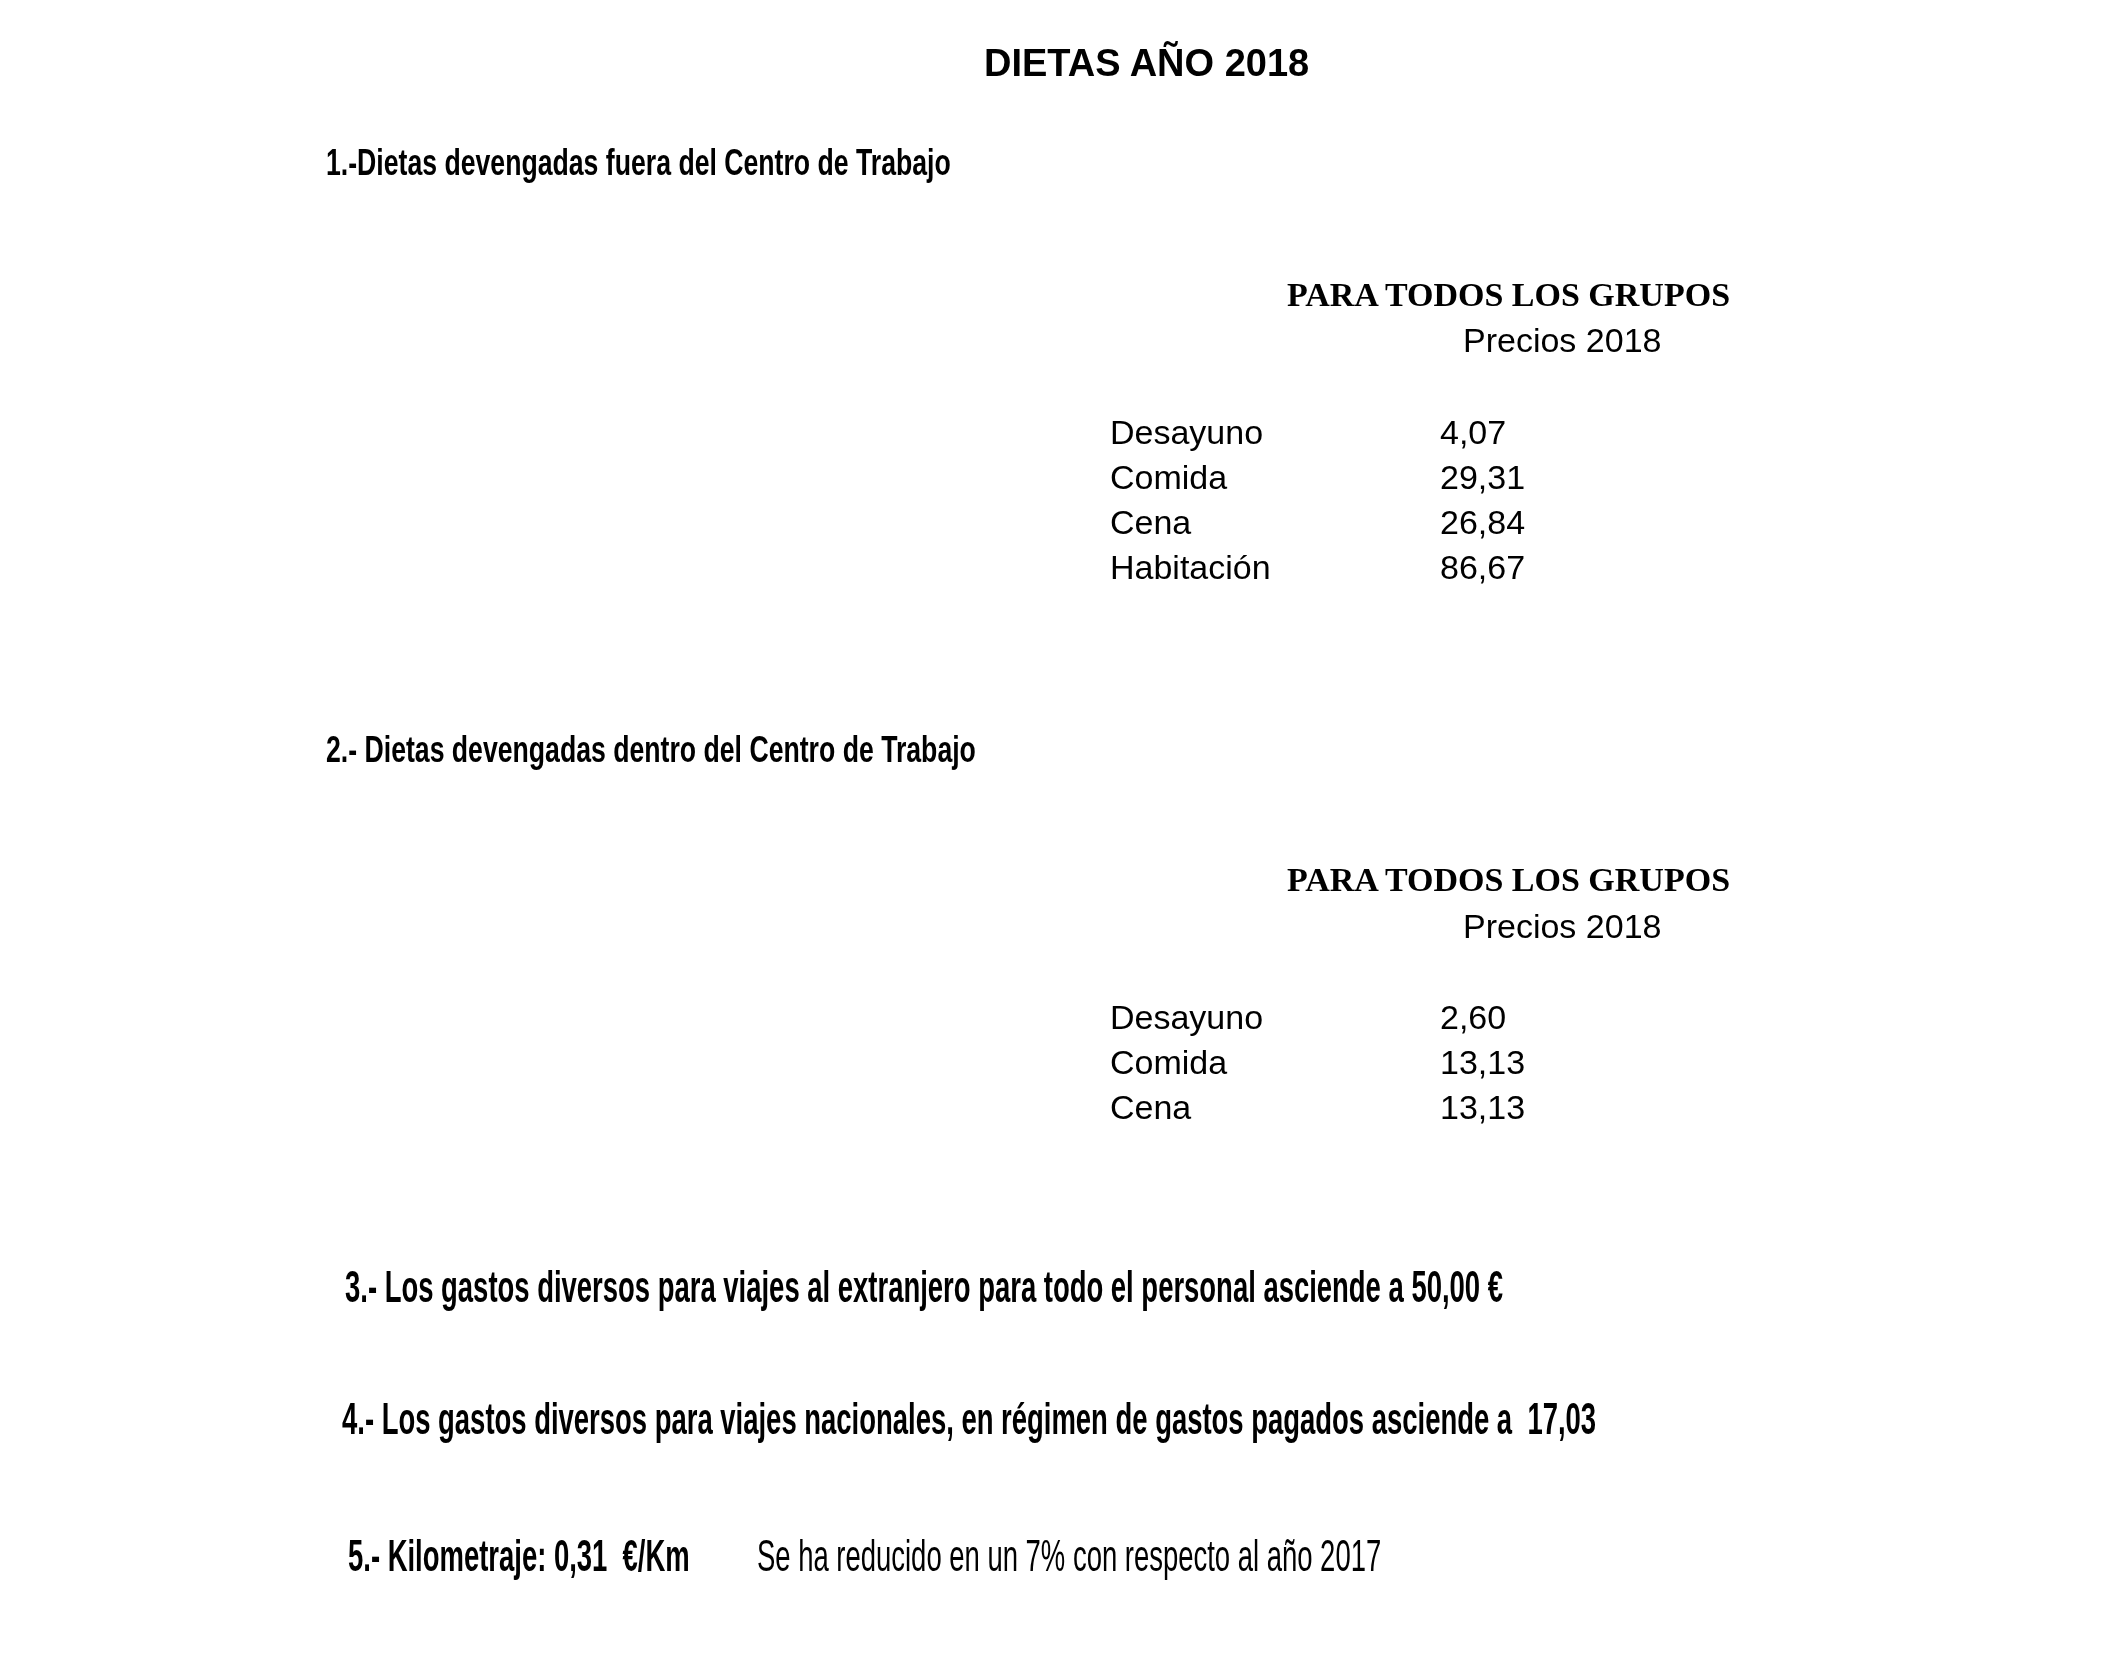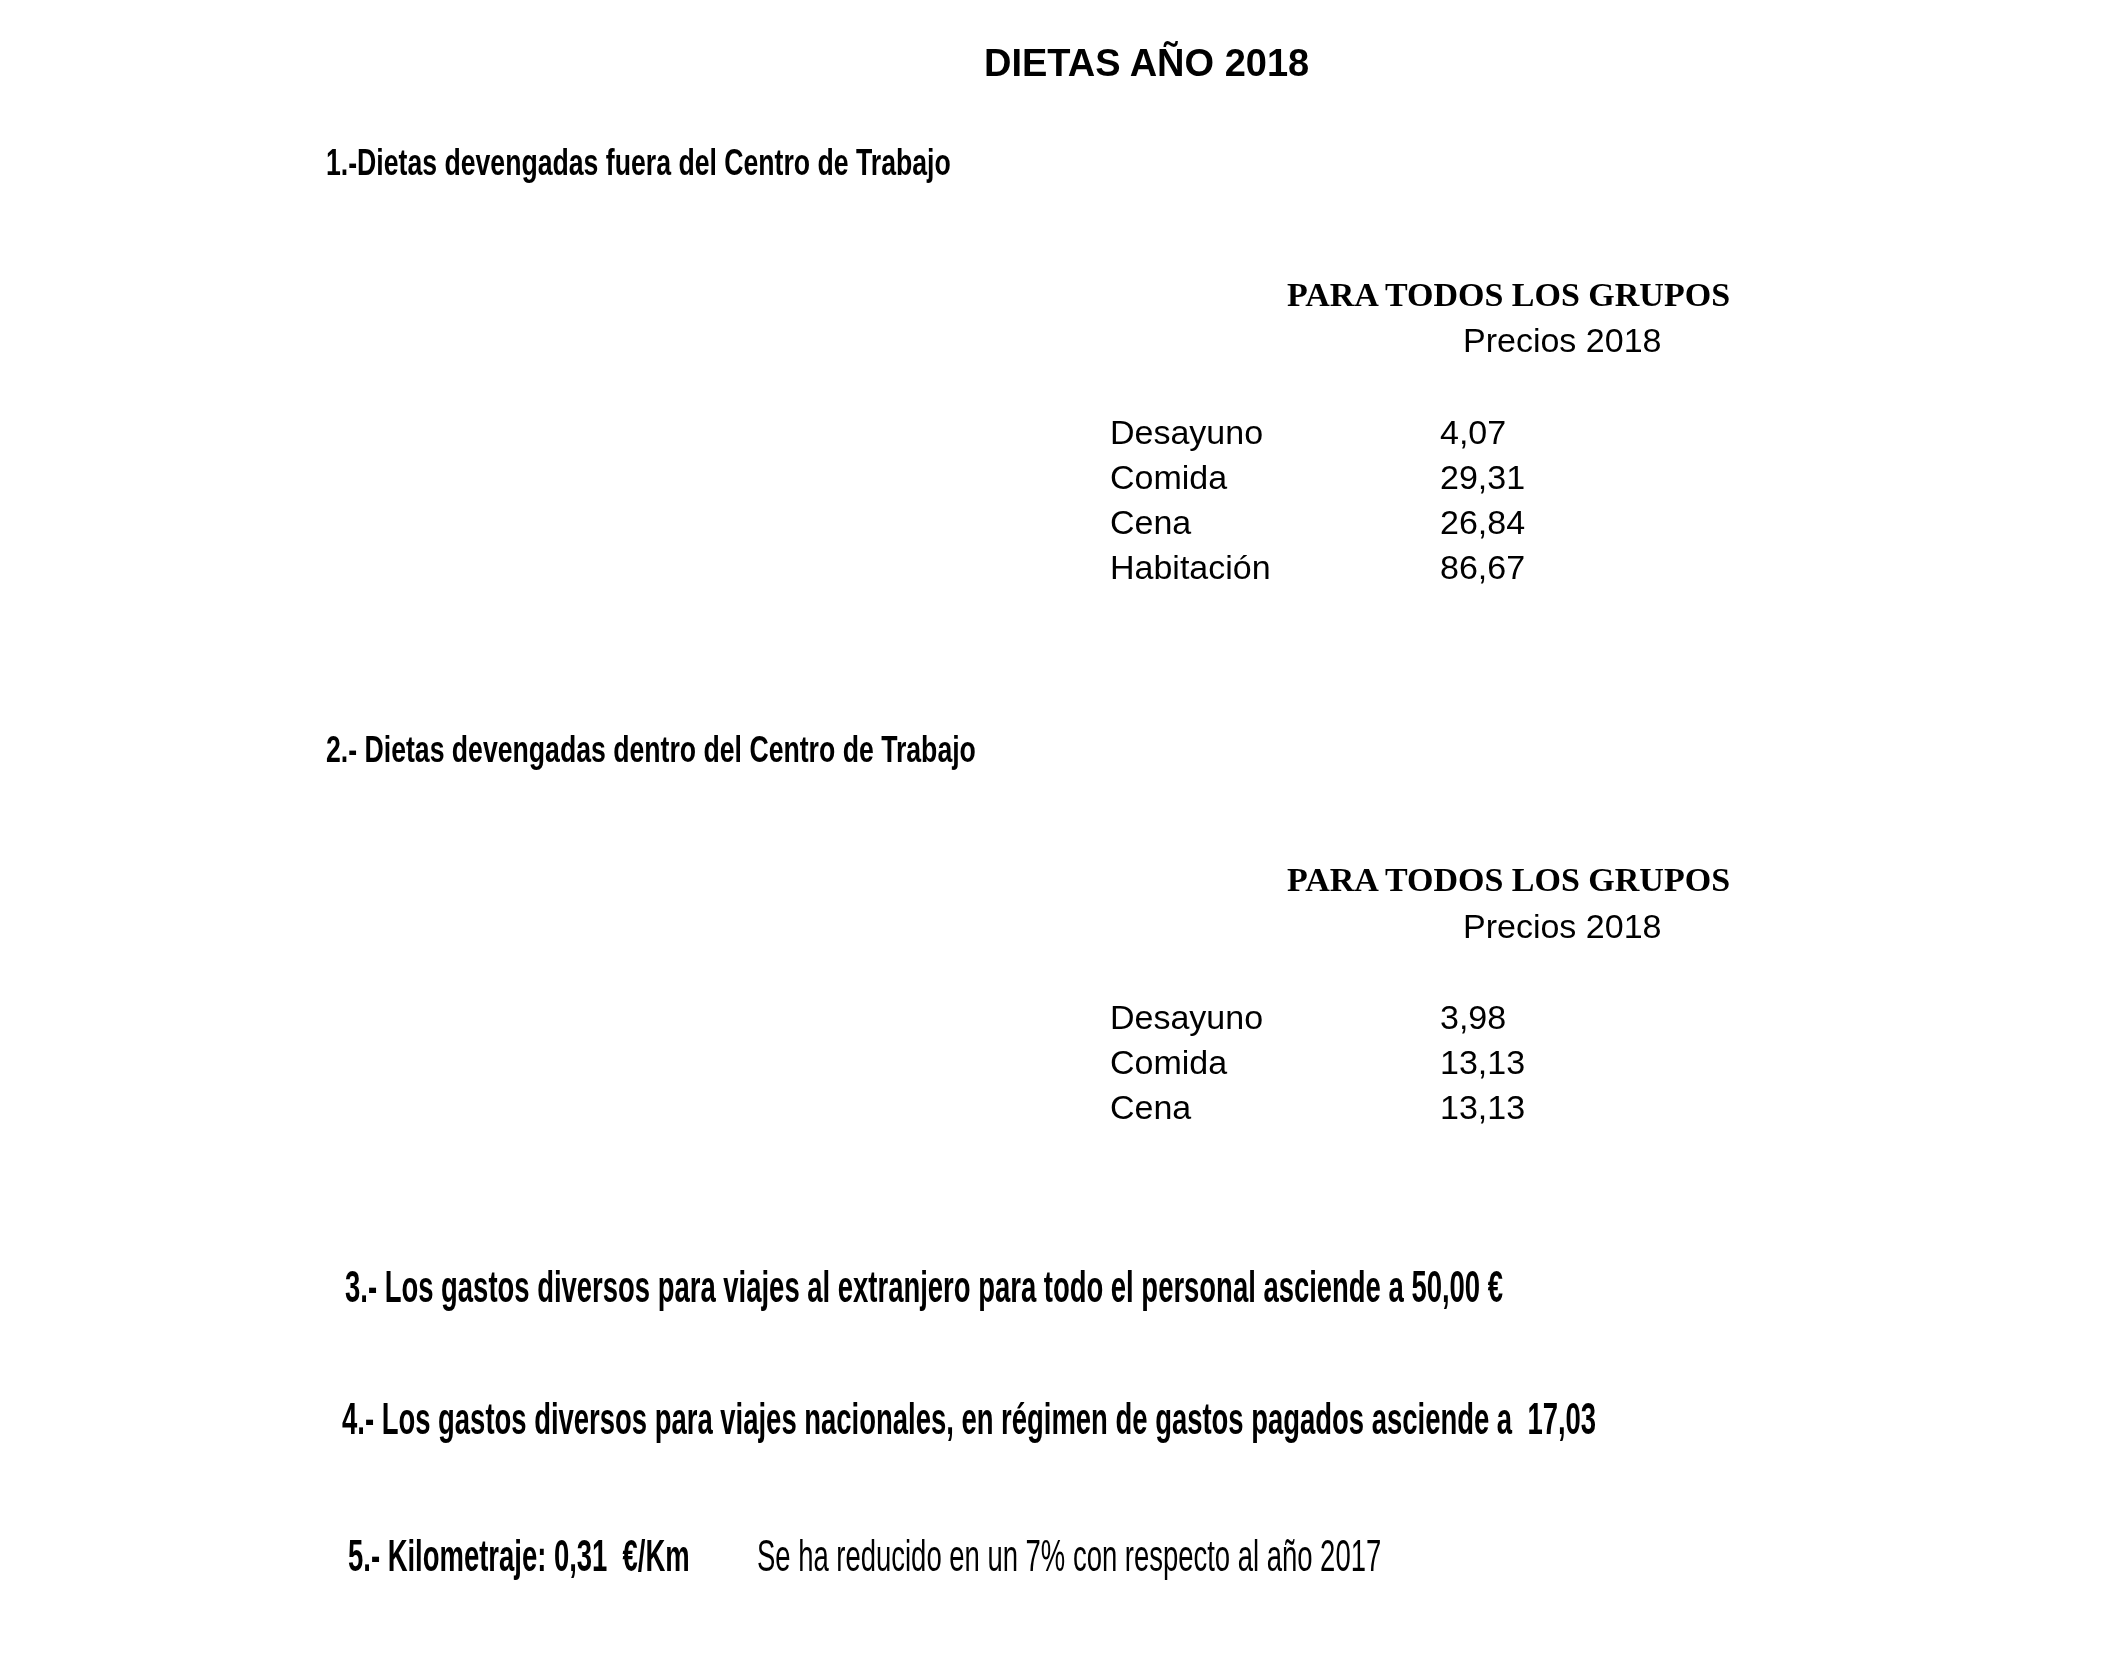--- a/index.html
+++ b/index.html
@@ -103,21 +103,21 @@
 
   <div class="abs section-heading b" style="left:326px; top:728px;">2.- Dietas devengadas dentro del Centro de Trabajo</div>
 
   <div class="abs group-header b" style="left:1287px; top:860px;">PARA TODOS LOS GRUPOS</div>
 
   <div class="abs price-year" style="left:1463px; top:906px;">Precios 2018</div>
 
   <div class="dtable" style="top:995px;">
     <div class="trow">
       <span class="tlabel">Desayuno</span>
-      <span class="tvalue">3,98</span>
+      <span class="tvalue">2,60</span>
     </div>
     <div class="trow">
       <span class="tlabel">Comida</span>
       <span class="tvalue">13,13</span>
     </div>
     <div class="trow">
       <span class="tlabel">Cena</span>
       <span class="tvalue">13,13</span>
     </div>
   </div>

